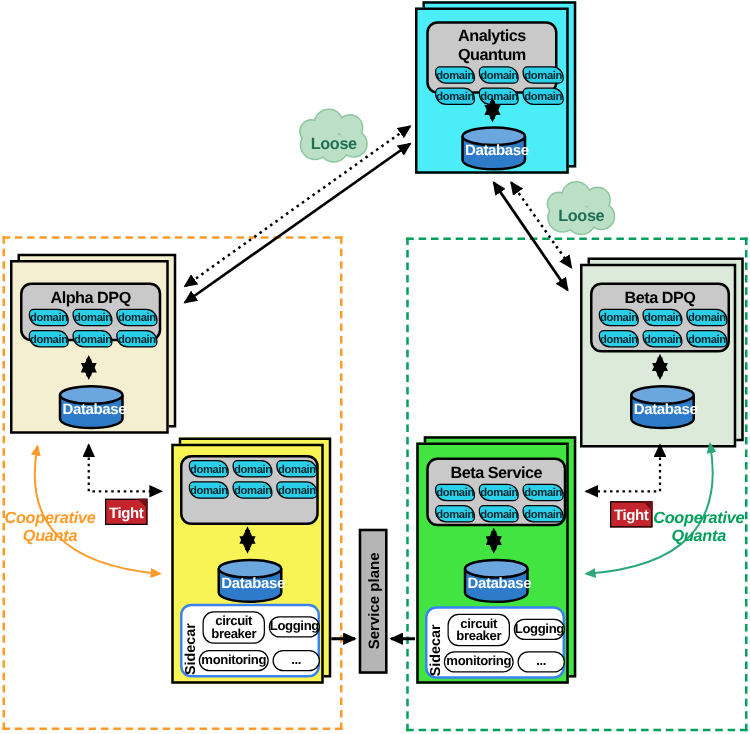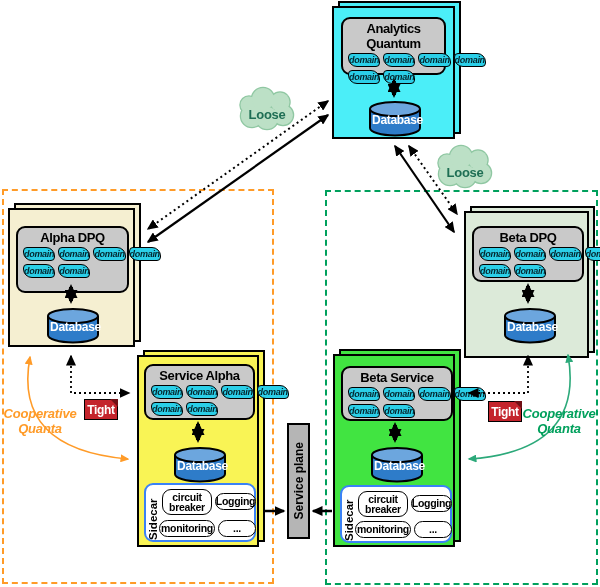--- a/index.html
+++ b/index.html
@@ -21,21 +21,21 @@
   .fill-cream{background:#F5EFD1;}
   .fill-yellow{background:#F9F455;}
   .fill-sage{background:#DCEAD9;}
   .fill-green{background:#41E441;}
 
   
   .panel{position:absolute;background:#C9C9C9;border:2px solid #000;border-radius:9px;
          box-sizing:border-box;}
   .panel .title{font-weight:bold;font-size:13px;text-align:center;margin-top:2px;
                 letter-spacing:-0.4px;color:#000;}
-  .chips{display:grid;grid-template-columns:repeat(4,1fr);gap:3px 3px;padding:2px 5px 0 5px;font-style:italic;}
+  .chips{display:grid;grid-template-columns:repeat(3,1fr);gap:3px 3px;padding:2px 5px 0 5px;}
   .chip{background:#2BCFE8;border:1.5px solid #000;border-radius:4px 9px 4px 9px;
         font-size:9px;font-weight:bold;color:#04262E;text-align:center;
         height:12px;line-height:12px;letter-spacing:-0.3px;}
 
   
   .db{position:absolute;width:56px;height:38px;}
   .db .dblabel{position:absolute;left:0;top:13px;width:100%;text-align:right;
                color:#fff;font-weight:bold;font-size:12px;letter-spacing:-0.3px;}
 
   
@@ -104,21 +104,21 @@
           <ellipse cx="28" cy="9" rx="25" ry="7" fill="#6CA6DE" stroke="#000" stroke-width="2"></ellipse>
         </svg>
         <div class="dblabel">Database</div>
       </div>
     </div>
   </div>
 
   <div class="box3d" style="left:8px;top:208px;width:127px;height:139px;">
     <div class="back fill-cream"></div>
     <div class="front fill-cream">
-      <div class="panel" style="left:6px;top:16px;width:113px;height:67px;">
+      <div class="panel" style="left:6px;top:16px;width:113px;height:47px;">
         <div class="title">Alpha DPQ</div>
         <div class="chips">
           <span class="chip">domain</span>
           <span class="chip">domain</span>
           <span class="chip">domain</span>
           <span class="chip">domain</span>
           <span class="chip">domain</span>
           <span class="chip">domain</span>
         </div>
       </div>
@@ -153,21 +153,20 @@
         </svg>
         <div class="dblabel">Database</div>
       </div>
     </div>
   </div>
 
   <div class="box3d" style="left:137px;top:355px;width:122px;height:192px;">
     <div class="back fill-yellow"></div>
     <div class="front fill-yellow">
       <div class="panel" style="left:5px;top:7px;width:111px;height:56px;">
-        <div class="title">Service Alpha</div>
         <div class="chips">
           <span class="chip">domain</span>
           <span class="chip">domain</span>
           <span class="chip">domain</span>
           <span class="chip">domain</span>
           <span class="chip">domain</span>
           <span class="chip">domain</span>
         </div>
       </div>
       <div class="db" style="left:33px;top:89px;">

